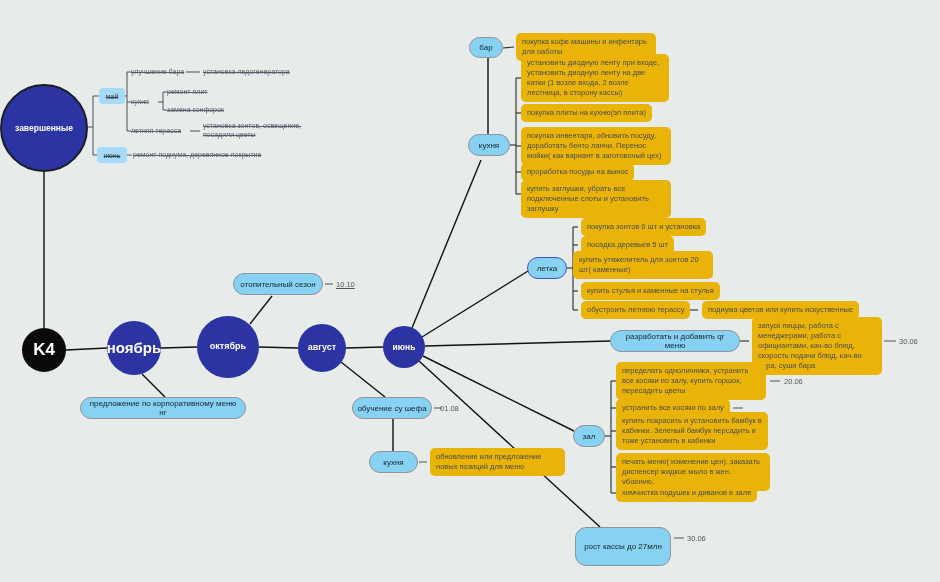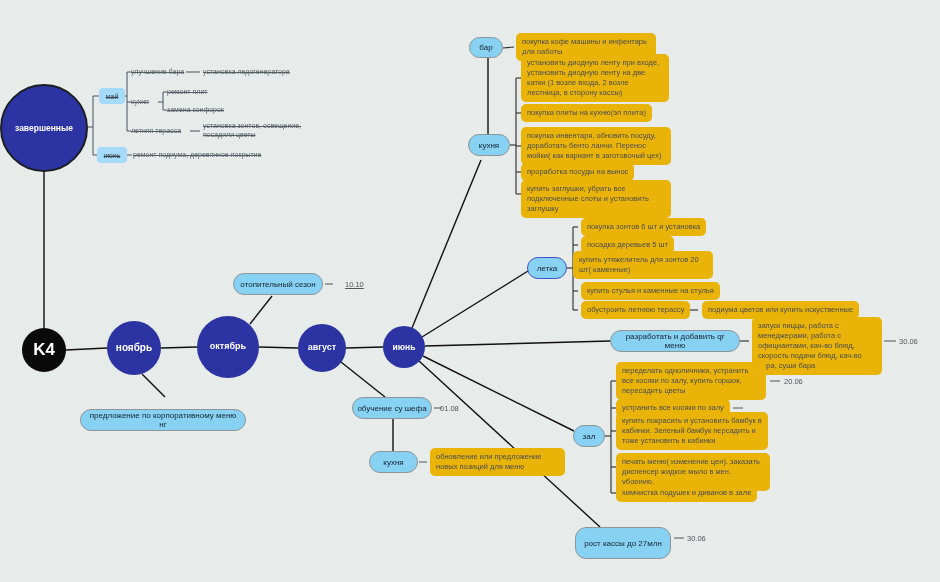--- a/index.html
+++ b/index.html
@@ -104,44 +104,44 @@
       <line x1="163" y1="110" x2="167" y2="110"></line>
       <line x1="190" y1="131" x2="200" y2="131"></line>
       <line x1="127" y1="155" x2="132" y2="155"></line>
     </g>
   </svg>
 
   <div class="node circle black" style="left:22px;top:328px;width:44px;height:44px;font-size:17px;">K4</div>
 
   <div class="node circle outlined" style="left:0px;top:84px;width:88px;height:88px;font-size:8.5px;">завершенные</div>
 
-  <div class="node circle" style="left:107px;top:321px;width:54px;height:54px;font-size:10px;">ноябрь</div>
+  <div class="node circle" style="left:107px;top:321px;width:54px;height:54px;font-size:15px;">ноябрь</div>
 
   <div class="node circle" style="left:197px;top:316px;width:62px;height:62px;font-size:9px;text-align:right;">октябрь</div>
 
   <div class="node circle" style="left:298px;top:324px;width:48px;height:48px;font-size:9px;">август</div>
 
   <div class="node circle" style="left:383px;top:326px;width:42px;height:42px;font-size:8.5px;">июнь</div>
 
   <div class="node pill-mini" style="left:99px;top:88px;width:26px;height:16px;">май</div>
   <div class="node pill-mini" style="left:97px;top:147px;width:30px;height:16px;">июнь</div>
 
   <div class="struck" style="left:131px;top:68px;">улучшение бара</div>
   <div class="struck" style="left:203px;top:68px;">установка ледогенератора</div>
   <div class="struck" style="left:131px;top:98px;">кухня</div>
   <div class="struck" style="left:167px;top:88px;">ремонт плит</div>
   <div class="struck" style="left:167px;top:106px;">замена конфорок</div>
   <div class="struck" style="left:131px;top:127px;">летняя терасса</div>
   <div class="struck" style="left:203px;top:122px;width:126px;">установка зонтов, освещение, посадили цветы</div>
   <div class="struck" style="left:133px;top:151px;">ремонт подиума, деревянное покрытие</div>
 
-  <div class="node pill" style="left:80px;top:397px;width:166px;height:22px;margin-top:12px;">предложение по корпоративному меню нг</div>
+  <div class="node pill" style="left:80px;top:397px;width:166px;height:22px;">предложение по корпоративному меню нг</div>
 
   <div class="node pill" style="left:233px;top:273px;width:90px;height:22px;">отопительный сезон</div>
-  <div class="date" style="left:345px;top:280px;text-decoration:underline;">10.10</div>
+  <div class="date" style="left:336px;top:280px;text-decoration:underline;">10.10</div>
 
   <div class="node pill" style="left:352px;top:397px;width:80px;height:22px;">обучение су шефа</div>
   <div class="date" style="left:440px;top:404px;">01.08</div>
 
   <div class="node pill" style="left:369px;top:451px;width:49px;height:22px;">кухня</div>
   <div class="item" style="left:430px;top:448px;width:135px;">обновление или предложение новых позиций для меню</div>
 
   <div class="node pill" style="left:469px;top:37px;width:34px;height:21px;">бар</div>
   <div class="item" style="left:516px;top:33px;width:140px;">покупка кофе машины и инфентарь для работы</div>
 
@@ -166,16 +166,16 @@
 
   <div class="node pill" style="left:573px;top:425px;width:32px;height:22px;">зал</div>
   <div class="item" style="left:616px;top:362px;width:150px;">переделать одноличники, устранить все косяки по залу, купить горшок, пересадить цветы</div>
   <div class="date" style="left:784px;top:377px;">20.06</div>
   <div class="item nw" style="left:616px;top:399px;">устранить все косяки по залу</div>
   <div class="date" style="left:746px;top:404px;margin-top:31px;">18.06</div>
   <div class="item" style="left:616px;top:412px;width:152px;">купить покрасить и установить бамбук в кабинки. Зеленый бамбук персадить и тоже установить в кабинки</div>
   <div class="item" style="left:616px;top:453px;width:154px;">печать меню( изменение цен). заказать диспенсер жидкое мыло в жен. уборную.</div>
   <div class="item nw" style="left:616px;top:484px;">химчистка подушек и диванов в зале</div>
 
-  <div class="node pill" style="left:575px;top:527px;width:96px;height:32px;">рост кассы до 27млн</div>
+  <div class="node pill" style="left:575px;top:527px;width:96px;height:39px;">рост кассы до 27млн</div>
   <div class="date" style="left:687px;top:534px;">30.06</div>
 
 </div>
 
 </body></html>

